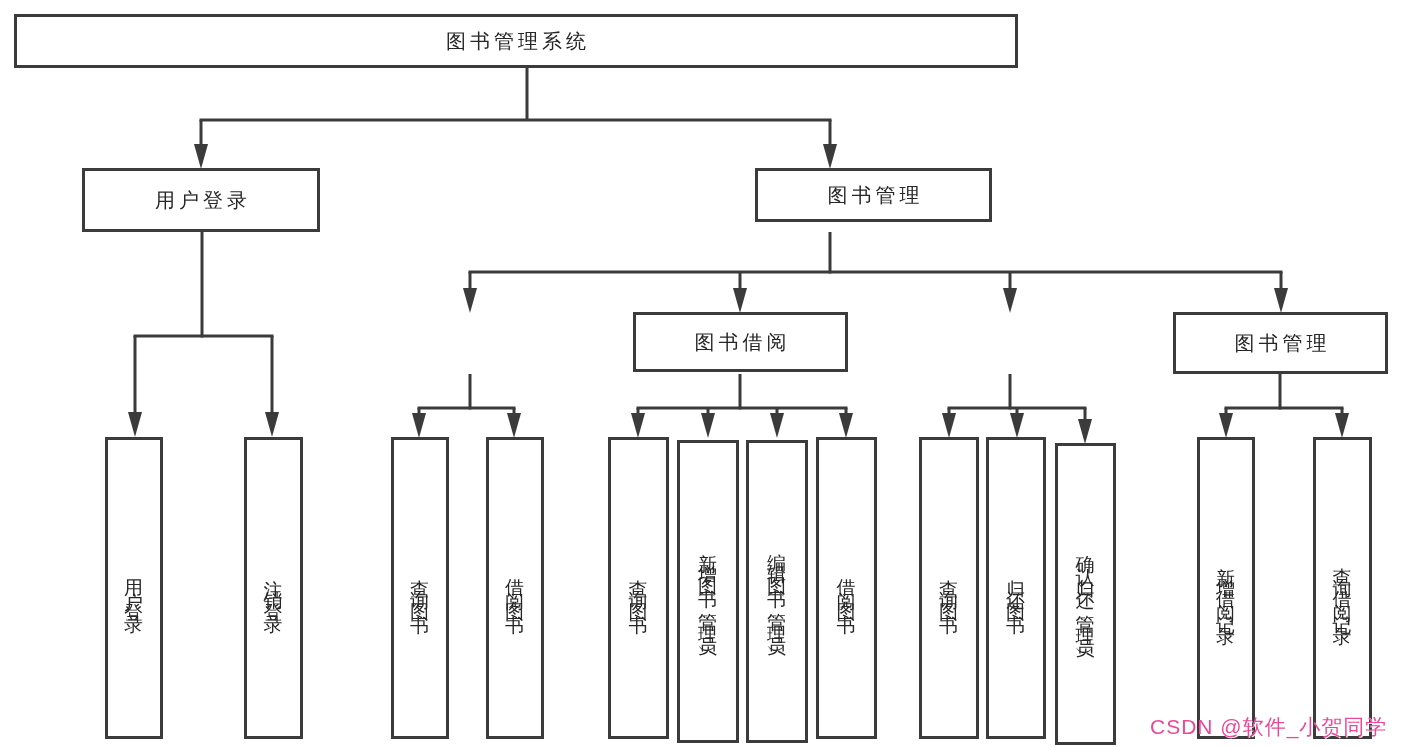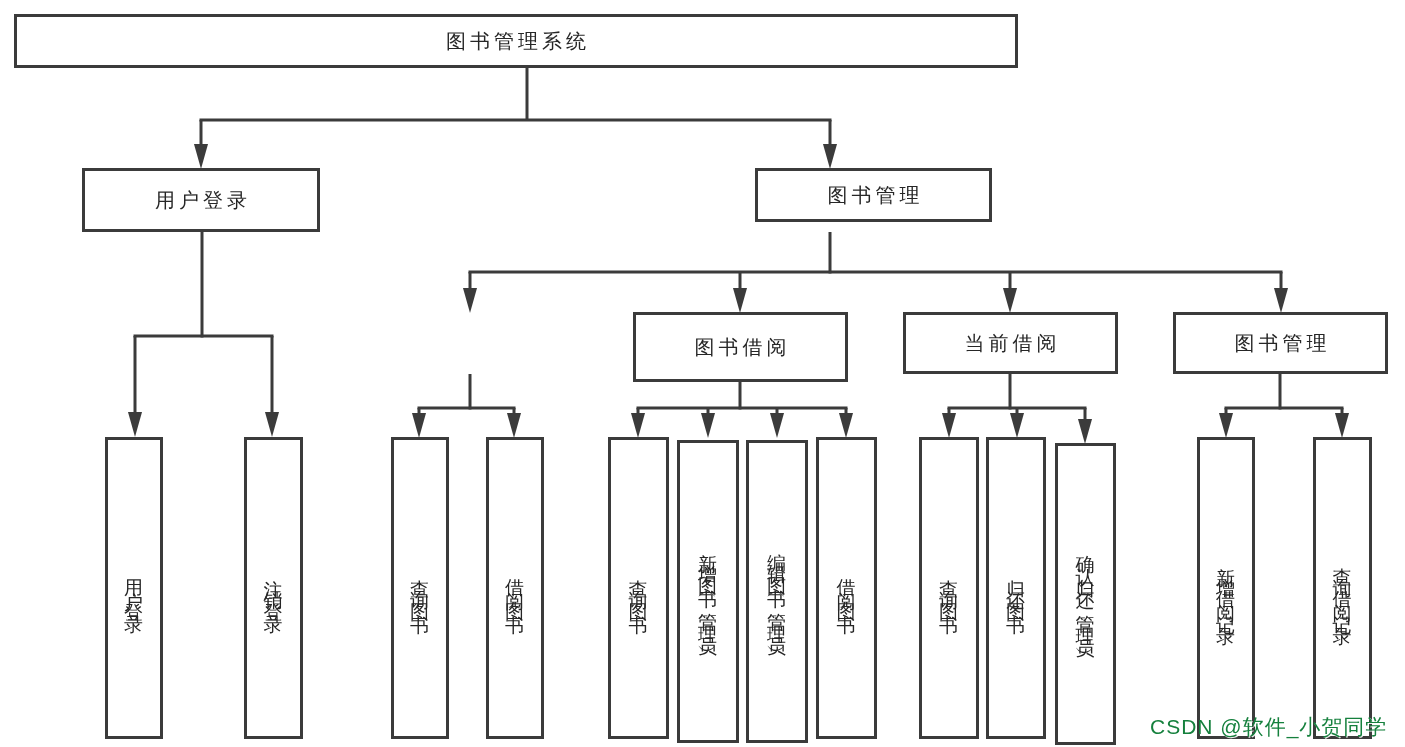--- a/index.html
+++ b/index.html
@@ -39,21 +39,21 @@
   .v .v-label {
     font-size: 19px;
     letter-spacing: 12px;
     line-height: 1;
   }
   .watermark {
     position: absolute;
     left: 1150px;
     top: 713px;
     font-size: 21px;
-    color: #15803d;
+    color: #ec4899;
     letter-spacing: 1px;
     white-space: nowrap;
     text-shadow: 1px 1px 0 rgba(255,255,255,0.9);
   }
 </style>
 </head>
 <body>
 
 <div class="stage">
 
@@ -127,25 +127,22 @@
     <span class="h-label">图书管理系统</span>
   </div>
 
   <div class="box" style="left:82px; top:168px; width:238px; height:64px;">
     <span class="h-label">用户登录</span>
   </div>
   <div class="box" style="left:711px; top:168px; width:237px; height:54px;margin-left:44px;">
     <span class="h-label">图书管理</span>
   </div>
 
-  <div class="box" style="left:633px; top:312px; width:215px; height:70px;justify-content:center;">
+  <div class="box" style="left:633px; top:312px; width:215px; height:60px;justify-content:center;">
     <span class="h-label">图书借阅</span>
-  </div>
-  <div class="box" style="left:903px; top:312px; width:215px; height:62px;">
-    <span class="h-label">当前借阅</span>
   </div>
   <div class="box" style="left:1173px; top:312px; width:215px; height:62px;">
     <span class="h-label">图书管理</span>
   </div>
 
   <div class="box v" style="left:105px; top:437px; width:58px; height:302px;">
     <span class="v-label">用户登录</span>
   </div>
   <div class="box v" style="left:244px; top:437px; width:59px; height:302px;">
     <span class="v-label">注销登录</span>

